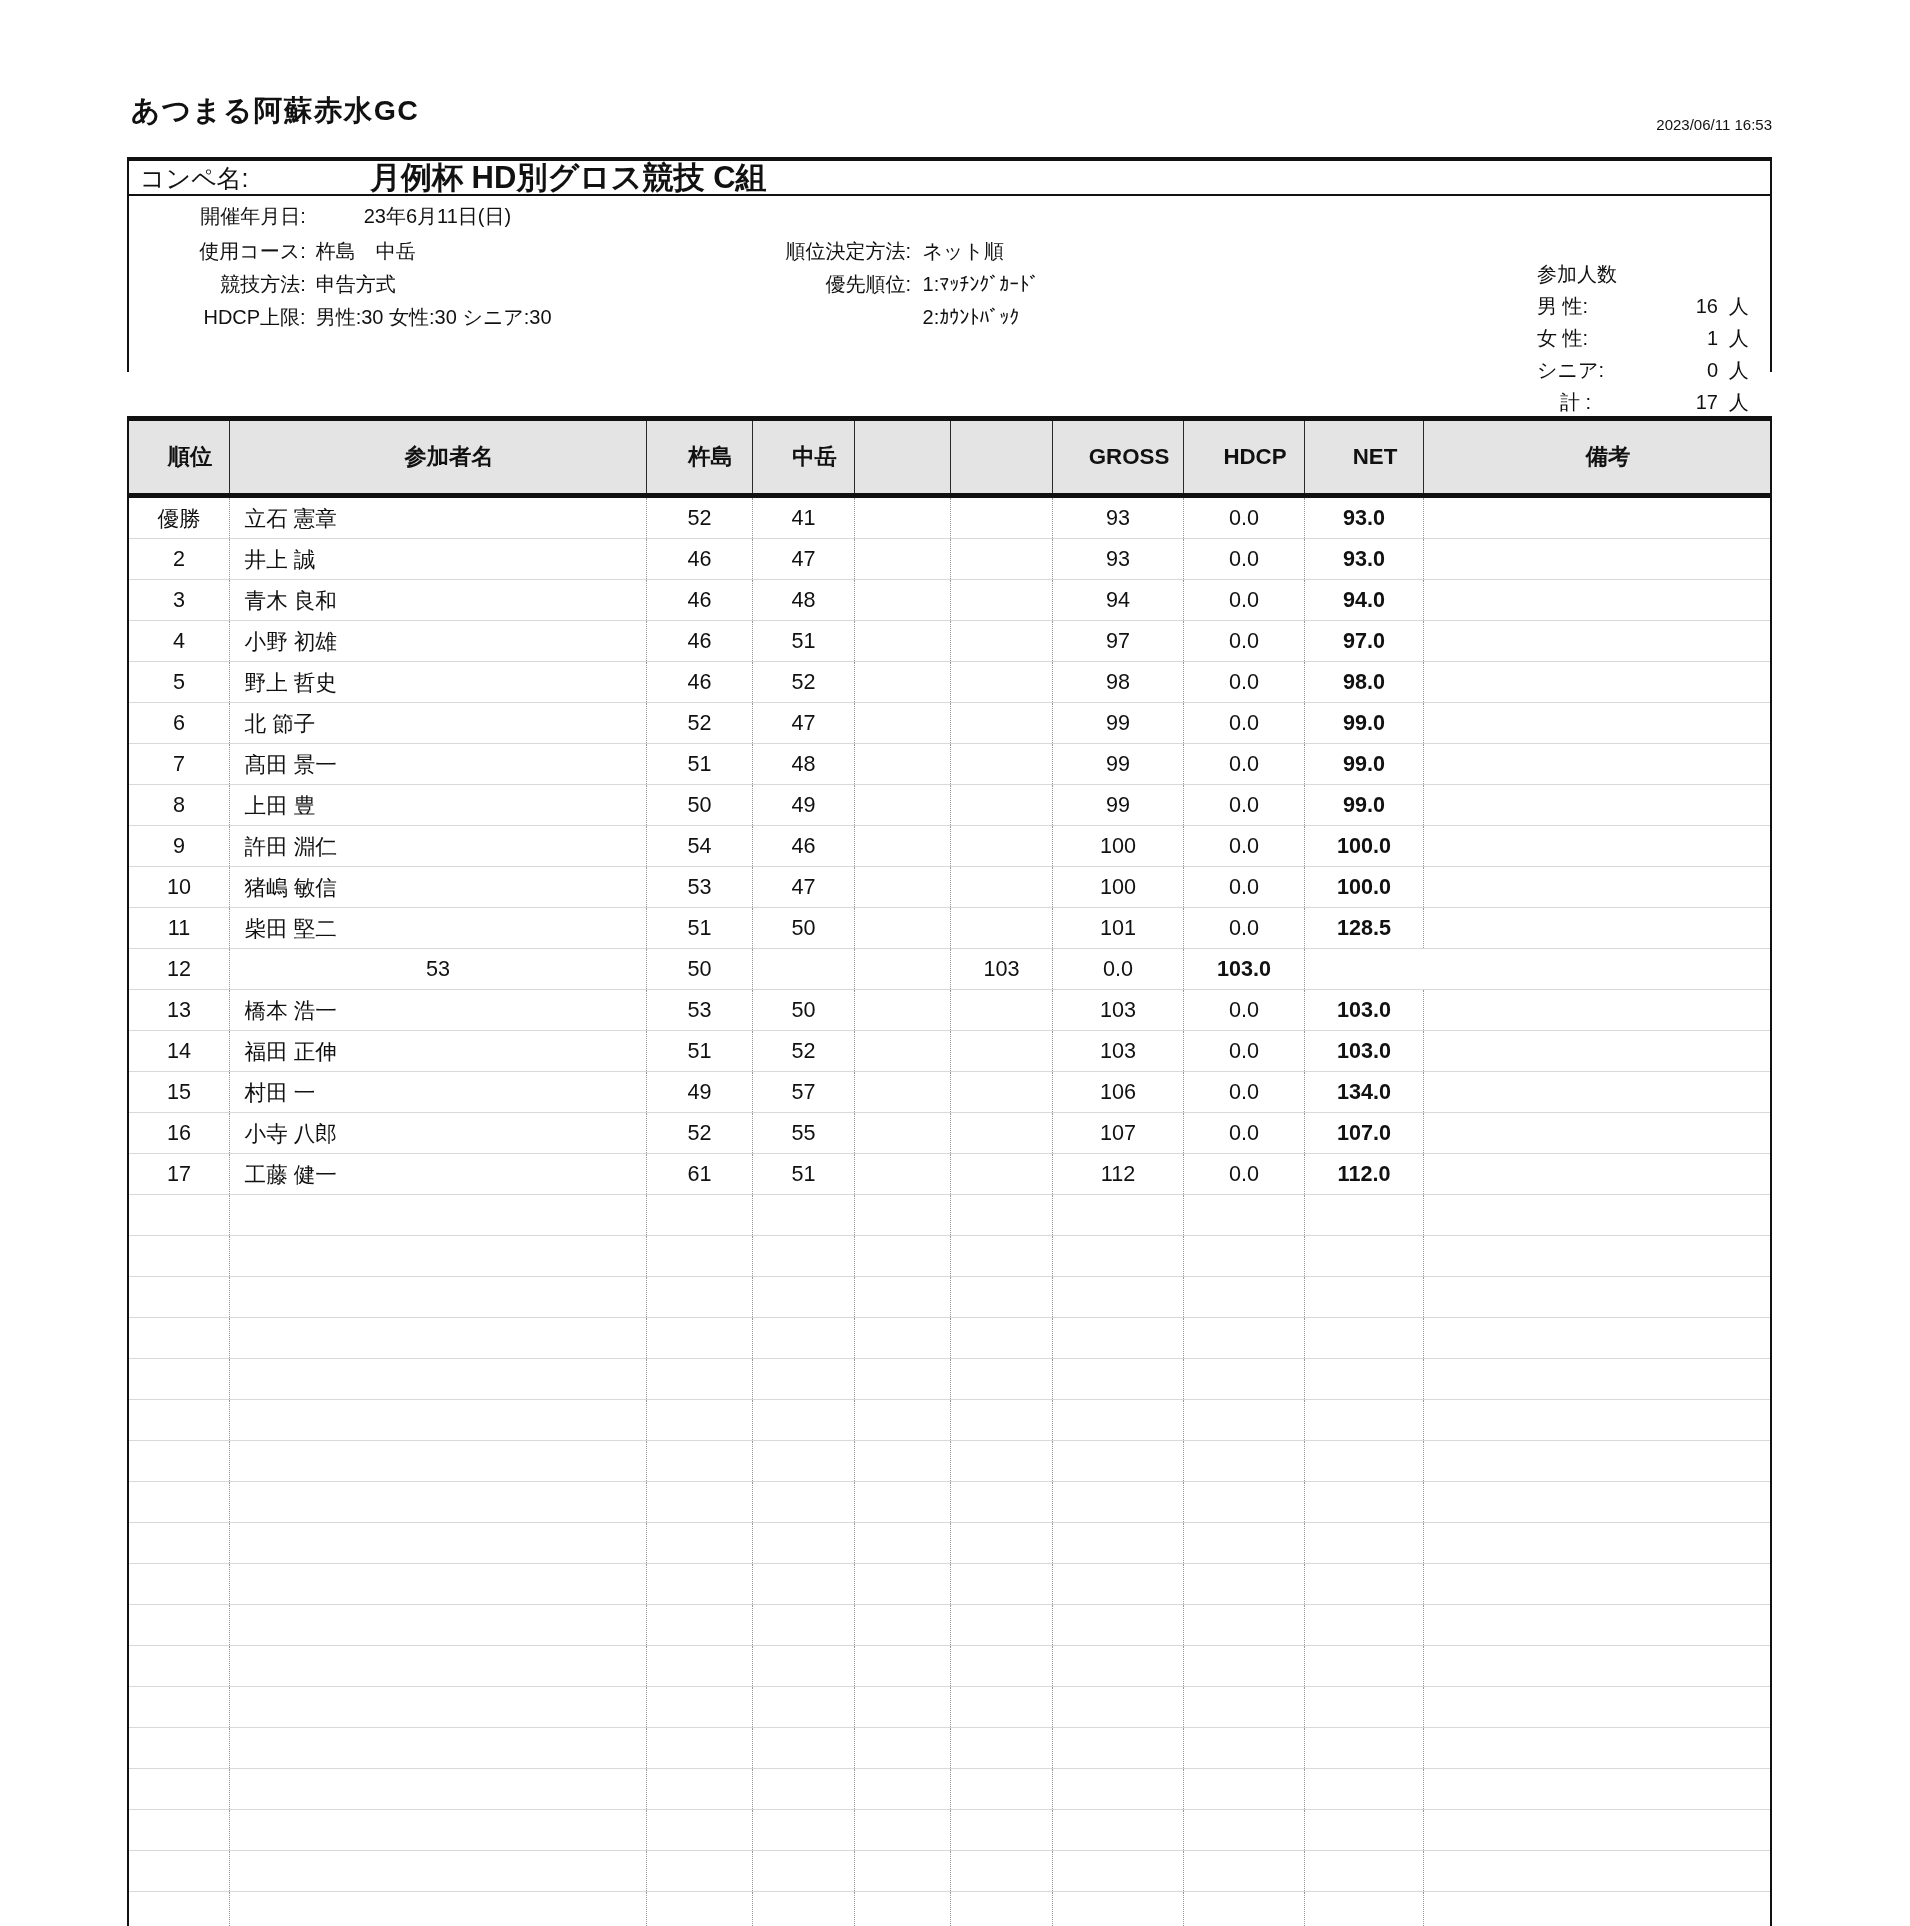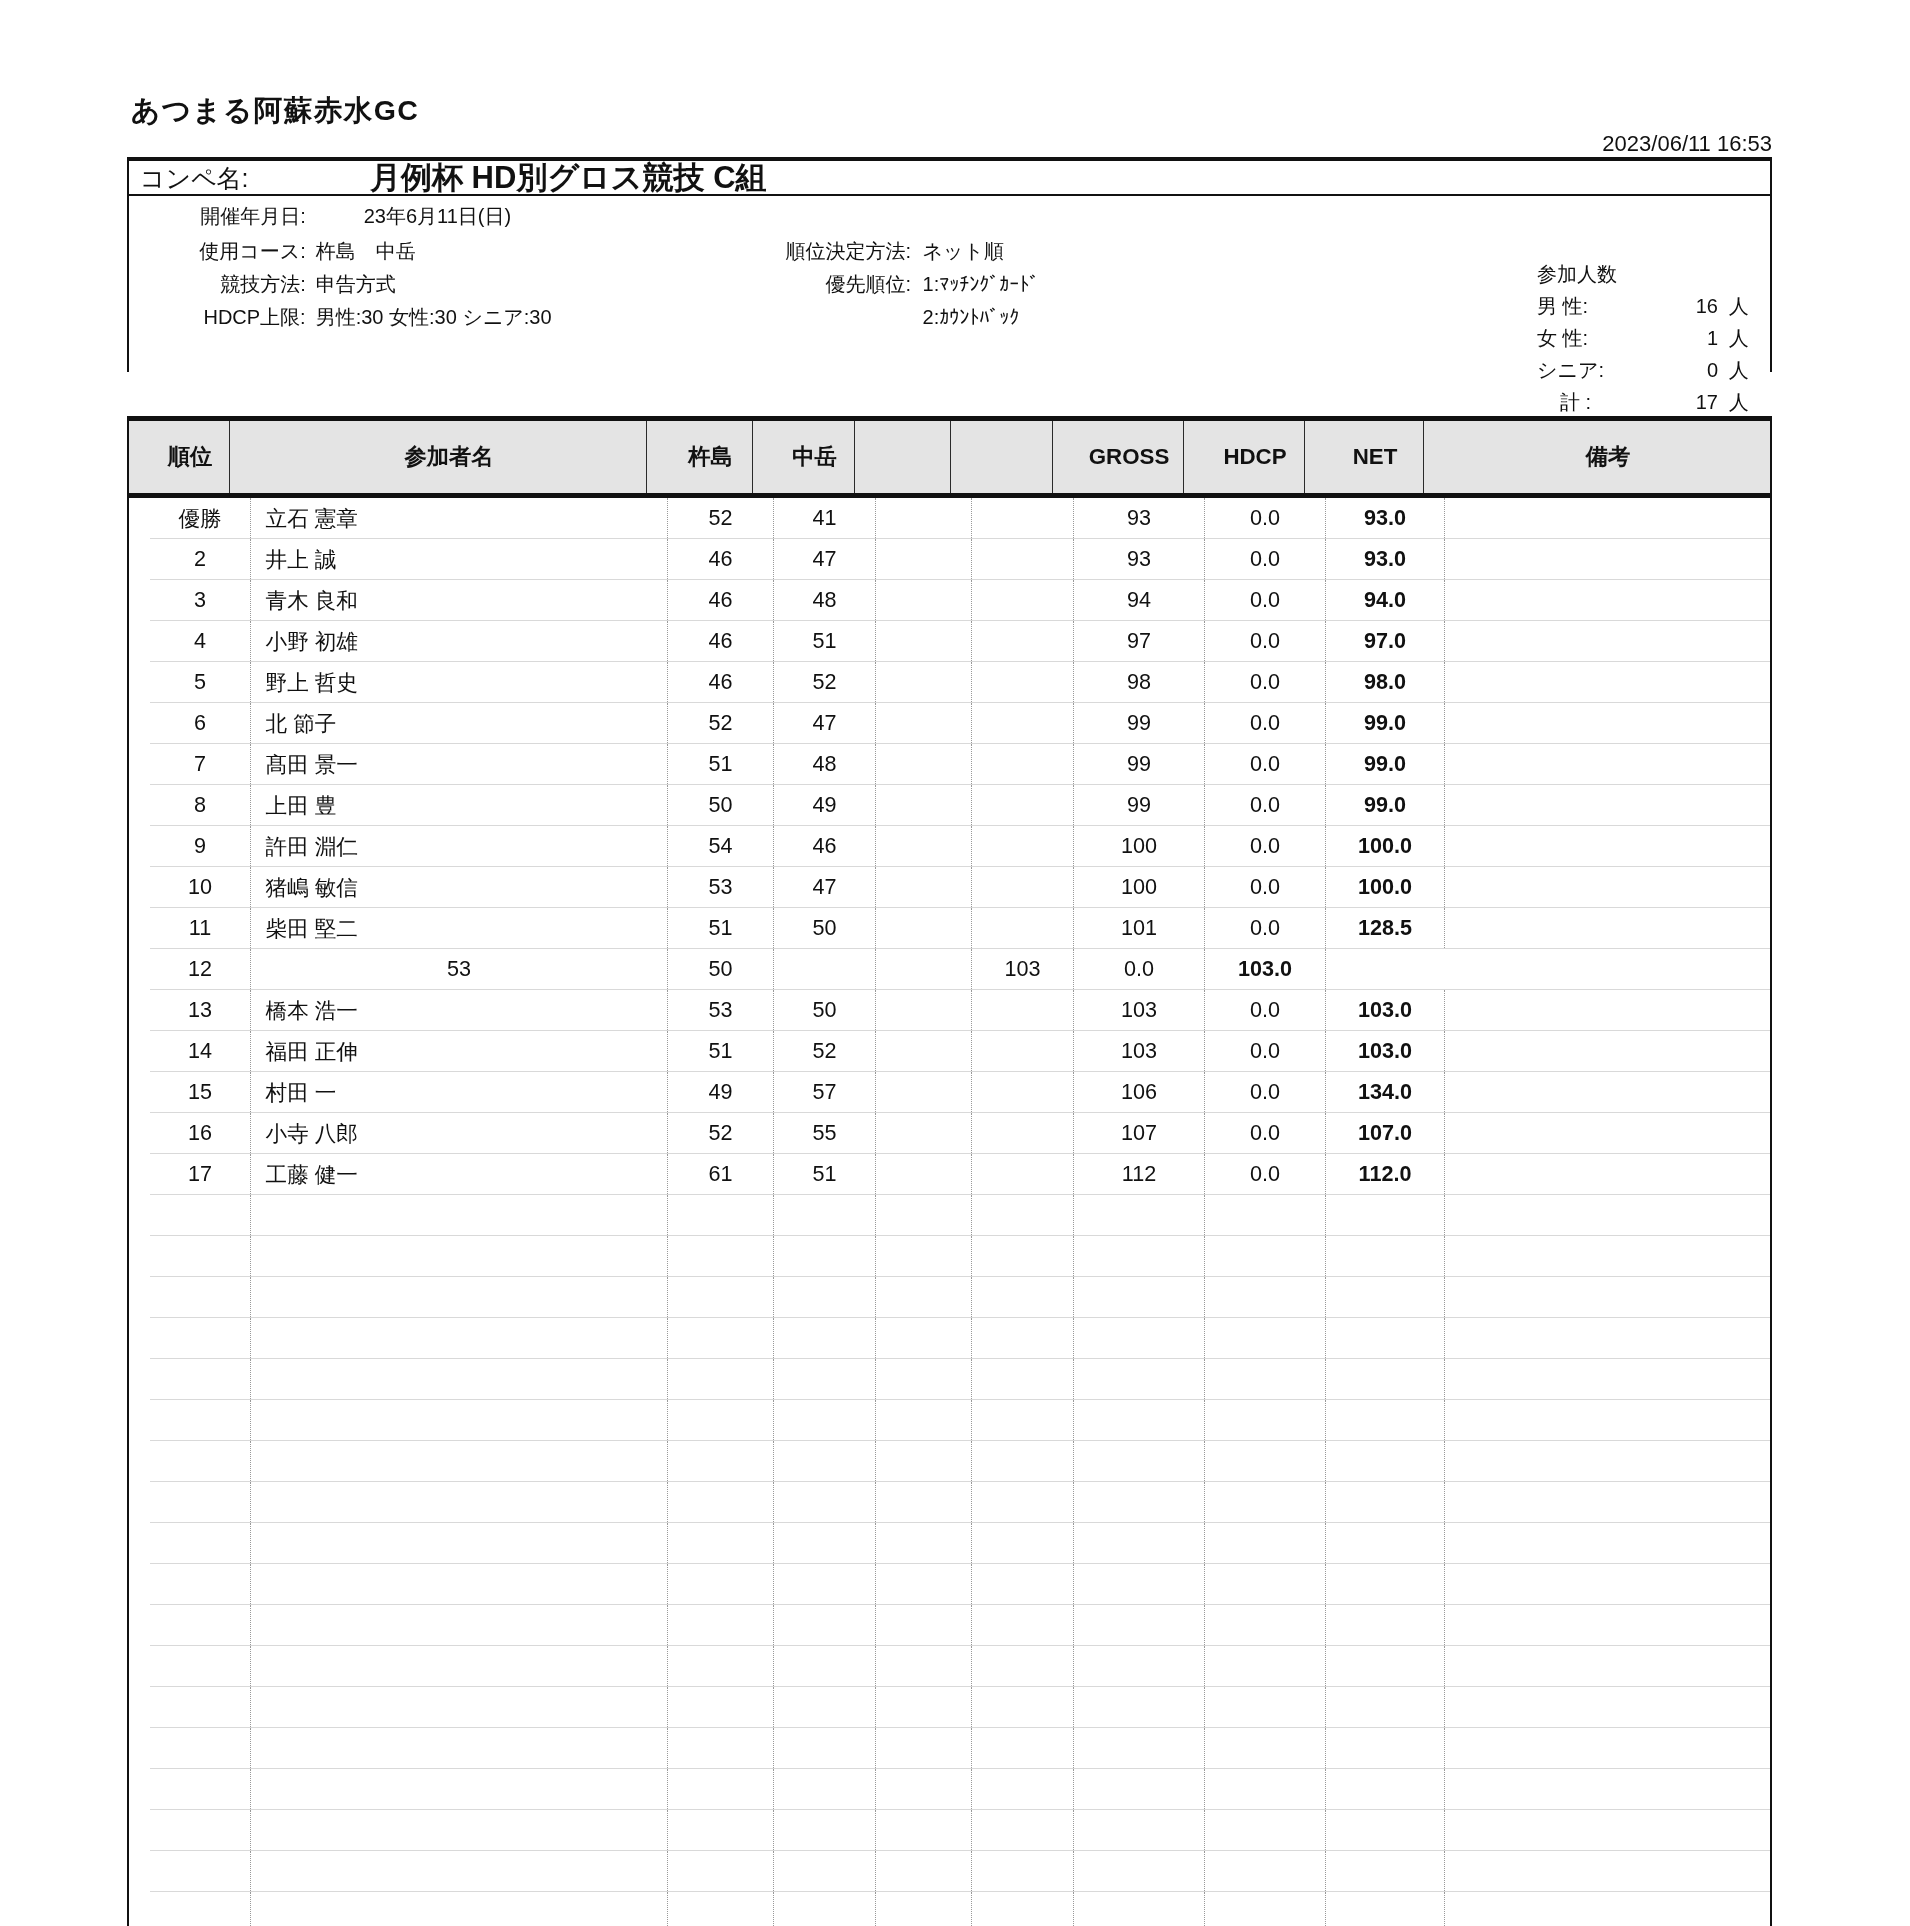--- a/index.html
+++ b/index.html
@@ -12,22 +12,22 @@
     color: #111;
     overflow: hidden;
   }
   * { box-sizing: border-box; }
 
   .club-name {
     position: absolute; left: 131px; top: 92px;
     font-size: 28.5px; font-weight: bold; letter-spacing: 1.5px;
   }
   .printed-at {
-    position: absolute; right: 139px; top: 131px;
-    font-size: 22px;
+    position: absolute; right: 139px; top: 116px;
+    font-size: 15px;
   }
 
   
   .compe-box {
     position: absolute; left: 127px; top: 157px;
     width: 1645px; height: 39px;
     border: 2.3px solid #111;
     border-top-width: 4.6px;
     border-bottom-width: 2.7px;
   }
@@ -87,21 +87,20 @@
     height: 100%;
     padding-left: 22px;
   }
   .hcell:last-child { border-right: none; }
 
   .trow {
     display: grid;
     grid-template-columns: 101px 417px 106px 102px 96px 102px 131px 121px 119px auto;
     height: 41px;
     border-bottom: 0.8px solid #d9d9d9;
-    margin-left: 21px;
   }
   .c {
     display: flex; align-items: center;
     font-size: 21.6px;
     border-right: 0.8px dotted #999;
     overflow: hidden; white-space: nowrap;
   }
   .c:last-child { border-right: none; }
   .c.center { justify-content: center; }
   .c.name { padding-left: 14.6px; }

